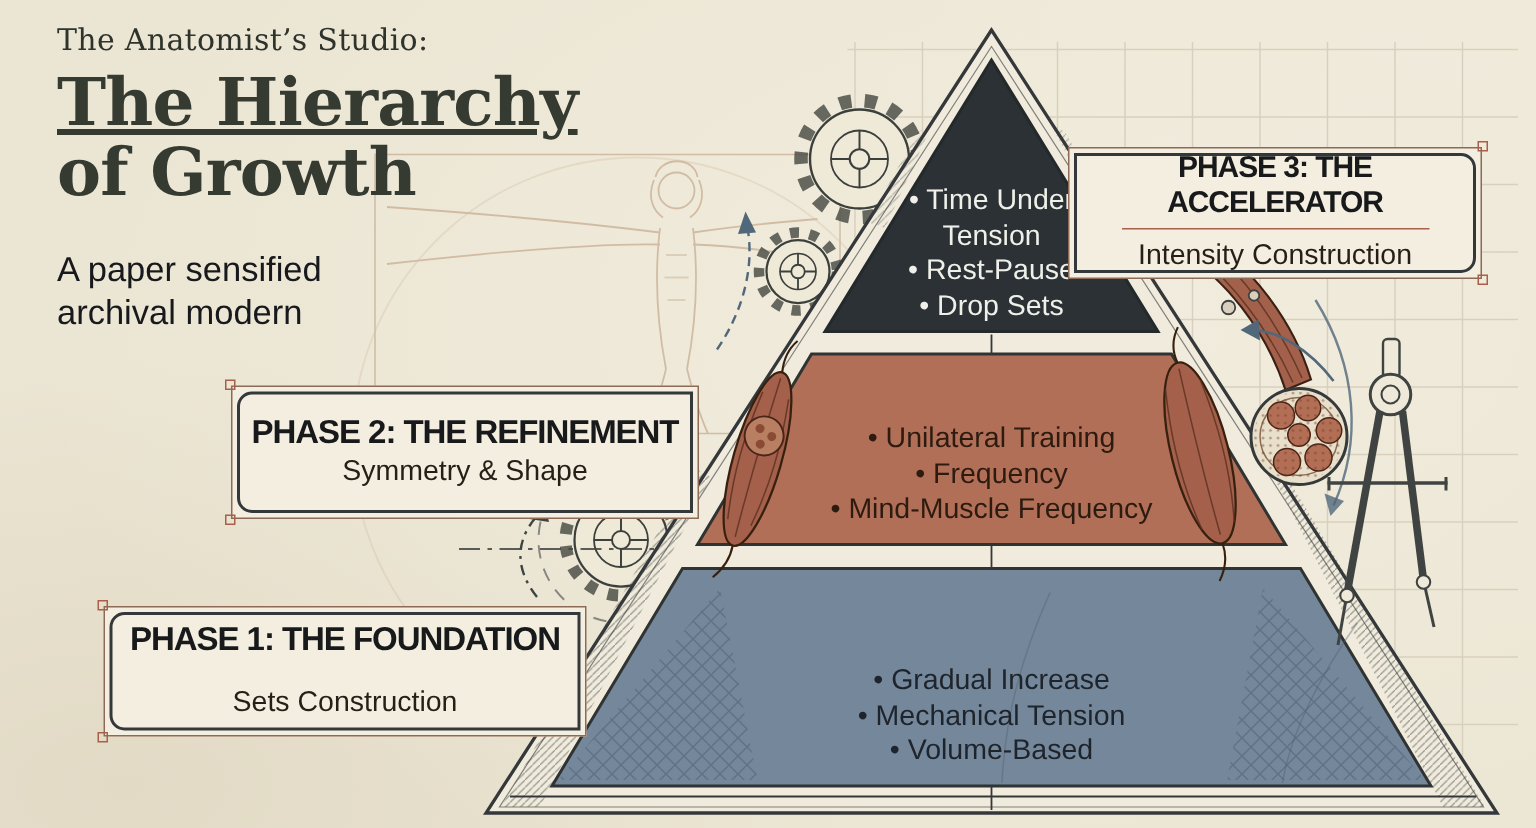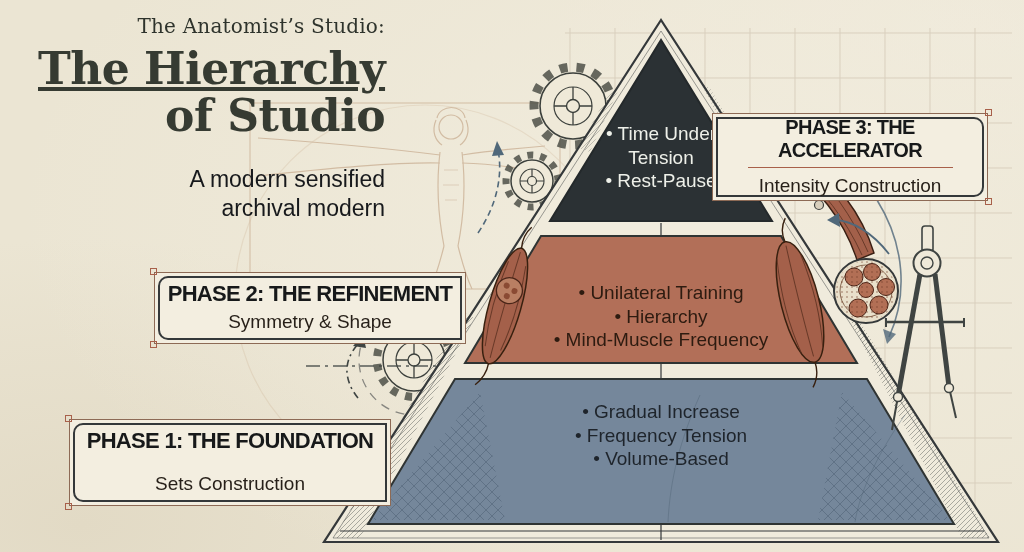--- a/index.html
+++ b/index.html
@@ -6,44 +6,44 @@
   .stage{position:relative;width:1024px;height:552px;overflow:hidden;
     background:
       radial-gradient(1200px 700px at 72% 38%, #f1ecdd 0%, rgba(241,236,221,0) 60%),
       radial-gradient(900px 520px at 8% 95%, #e2dac5 0%, rgba(226,218,197,0) 55%),
       radial-gradient(700px 300px at 95% 5%, #efe9da 0%, rgba(239,233,218,0) 60%),
       #ebe5d3;
     font-family:"Liberation Sans", sans-serif;}
   .stage *{box-sizing:border-box;}
   svg.deco{position:absolute;inset:0;z-index:1;}
   
-  #header{position:absolute;left:38px;top:14px;z-index:2;color:#343931;text-align:right;}
+  #header{position:absolute;left:38px;top:14px;z-index:2;color:#343931;}
   #kicker{font:500 20px/1.2 "DejaVu Serif", serif;color:#2e332c;letter-spacing:.2px;}
   #title-l1,#title-l2{font:700 44px/1.06 "DejaVu Serif", serif;color:#363b32;letter-spacing:-.5px;}
   #title-l1{margin-top:8px;text-decoration:underline;}
   #subtitle{margin-top:26px;font:400 23px/1.26 "Liberation Sans", sans-serif;color:#17191c;}
   
   .tier-items{position:absolute;z-index:2;text-align:center;font-size:19px;line-height:23.5px;}
   #tier-top-items{left:571px;top:122px;width:180px;color:#eef0e9;}
   #tier-mid-items{left:516px;top:281px;width:290px;color:#2d1b10;}
-  #tier-low-items{left:511px;top:400px;width:300px;color:#1e242b;}
+  #tier-low-items{left:511px;top:442px;width:300px;color:#1e242b;}
   
   .callout{position:absolute;z-index:3;background:#f3eee0;border:1px solid #8d6a55;
-    display:flex;flex-direction:column;align-items:center;justify-content:center;text-align:center;margin-top:15px;}
+    display:flex;flex-direction:column;align-items:center;justify-content:center;text-align:center;}
   .callout .inner{position:absolute;inset:3px;border:2.2px solid #34383a;pointer-events:none;}
   #callout3 .inner{border-radius:0 10px 10px 0;}
   #callout2 .inner,#callout1 .inner{border-radius:10px 0 0 10px;}
   .callout .phase{position:relative;font-weight:700;font-size:22px;line-height:1.12;
     letter-spacing:-.7px;color:#17191a;}
   #callout3 .phase{font-size:20px;}
   .callout .sub{position:relative;font-size:19px;line-height:1.25;color:#261f18;margin-top:3px;}
   .rule{position:relative;width:205px;border-top:1.4px solid #a8604a;margin:6px 0 3px;}
   .sq{position:absolute;width:7px;height:7px;border:1.6px solid #a8604a;z-index:4;}
   #callout3{left:712px;top:98px;width:276px;height:88px;}
-  #callout2{left:154px;top:257px;width:312px;height:72px;}
+  #callout2{left:154px;top:257px;width:312px;height:89px;}
   #callout1{left:69px;top:404px;width:322px;height:87px;gap:15px;}
   .sq.tr{top:-5px;right:-5px;} .sq.br{bottom:-5px;right:-5px;}
   .sq.tl{top:-5px;left:-5px;}  .sq.bl{bottom:-5px;left:-5px;}
 </style>
 </head>
 <body>
 
 <div class="stage">
 
   <svg class="deco" viewBox="0 0 1024 552">
@@ -176,39 +176,40 @@
       <path d="M949,387 L956,418" stroke-width="2" fill="none"></path>
       <circle cx="949" cy="388" r="4.5" stroke-width="1.4"></circle>
       <path d="M885,322 H965" stroke-width="2.4" fill="none"></path>
       <path d="M886,318 V327 M964,318 V327" stroke-width="2" fill="none"></path>
     </g>
   </svg>
 
   <div id="header">
     <div id="kicker">The Anatomist’s Studio:</div>
     <div id="title-l1">The Hierarchy</div>
-    <div id="title-l2">of Studio</div>
+    <div id="title-l2">of Growth</div>
     <div id="subtitle">
-      <div>A modern sensified</div>
+      <div>A paper sensified</div>
       <div>archival modern</div>
     </div>
   </div>
 
   <div class="tier-items" id="tier-top-items">
     <div>• Time Under Tension</div>
     <div>• Rest-Pause</div>
+    <div>• Drop Sets</div>
   </div>
   <div class="tier-items" id="tier-mid-items">
     <div>• Unilateral Training</div>
-    <div>• Hierarchy</div>
+    <div>• Frequency</div>
     <div>• Mind-Muscle Frequency</div>
   </div>
   <div class="tier-items" id="tier-low-items">
     <div>• Gradual Increase</div>
-    <div>• Frequency Tension</div>
+    <div>• Mechanical Tension</div>
     <div>• Volume-Based</div>
   </div>
 
   <div class="callout" id="callout3">
     <div class="inner"></div>
     <div class="sq tr"></div>
     <div class="sq br"></div>
     <div class="phase">PHASE 3: THE ACCELERATOR</div>
     <div class="rule"></div>
     <div class="sub">Intensity Construction</div>

